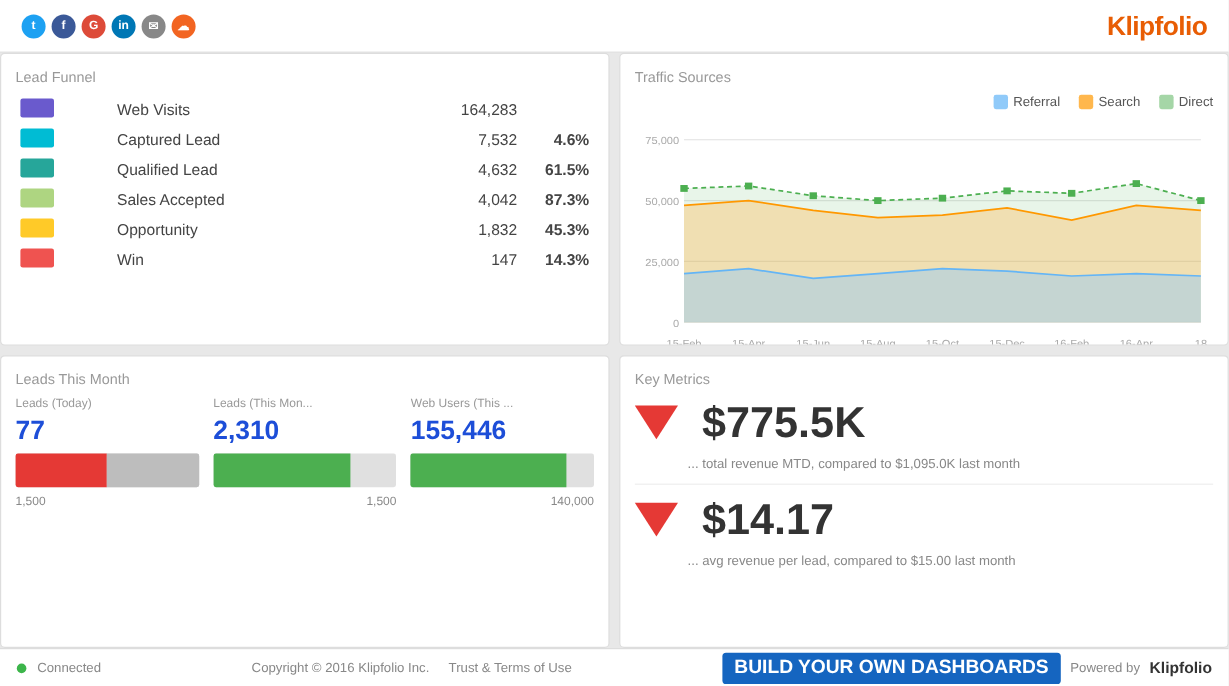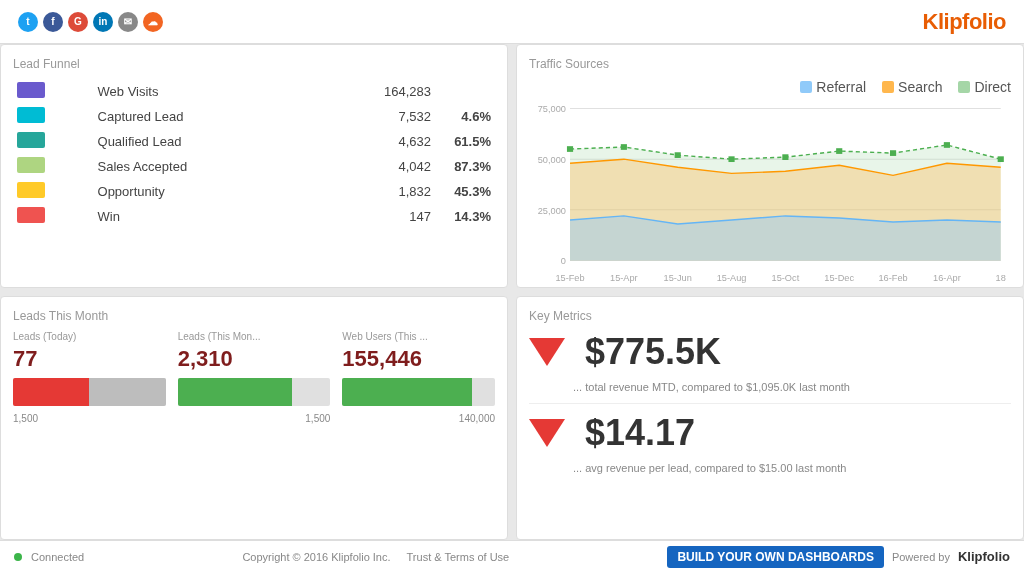--- a/index.html
+++ b/index.html
@@ -107,22 +107,22 @@
     .funnel-pct { text-align: right; font-size: 13px; font-weight: bold; width: 60px; }
     .pct-green { color: #3cb54a; }
     .pct-red { color: #e53935; }
 
     
     .traffic-card {}
     .traffic-legend {
       display: flex;
       gap: 16px;
       justify-content: flex-end;
-      margin-bottom: 4px;
-      font-size: 14px;
+      margin-bottom: 16px;
+      font-size: 11px;
       color: #555;
     }
     .legend-item {
       display: flex;
       align-items: center;
       gap: 4px;
     }
     .legend-dot {
       width: 12px;
       height: 12px;
@@ -149,21 +149,21 @@
     .lead-metric-label {
       font-size: 10px;
       color: #999;
       white-space: nowrap;
       overflow: hidden;
       text-overflow: ellipsis;
     }
     .lead-metric-value {
       font-size: 22px;
       font-weight: bold;
-      color: #7f1d1d;
+      color: #1d4ed8;
       margin: 4px 0;
     }
     .lead-bar-container {
       position: relative;
       height: 28px;
       background: #e0e0e0;
       border-radius: 2px;
       overflow: visible;
       margin-top: 6px;
     }
@@ -239,21 +239,21 @@
       gap: 16px;
     }
     .footer-right {
       display: flex;
       align-items: center;
       gap: 8px;
     }
     .build-btn {
       background: #1565c0;
       color: #fff;
-      font-size: 12px;
+      font-size: 16px;
       font-weight: bold;
       padding: 4px 10px;
       border: none;
       border-radius: 3px;
       cursor: pointer;
     }
     .klipfolio-footer {
       font-weight: bold;
       color: #333;
       font-size: 13px;

